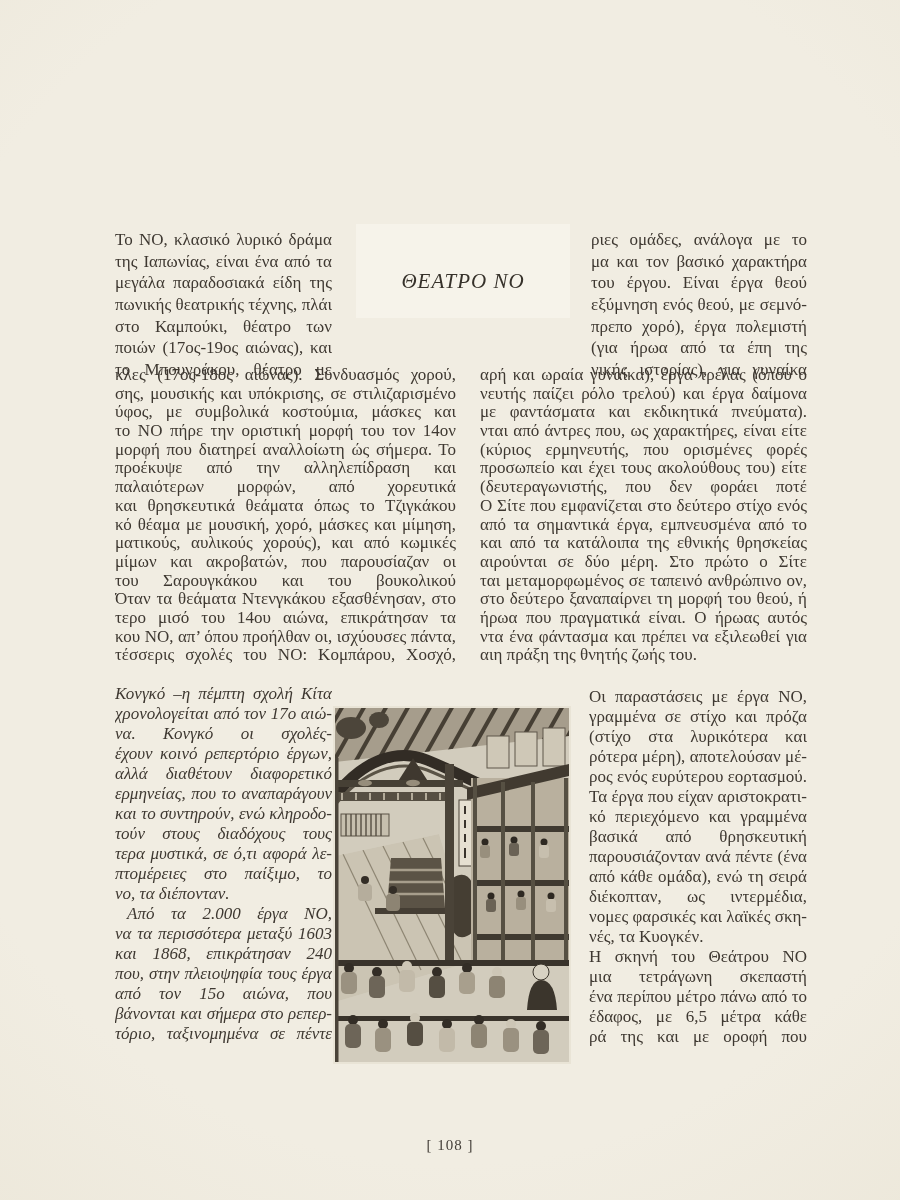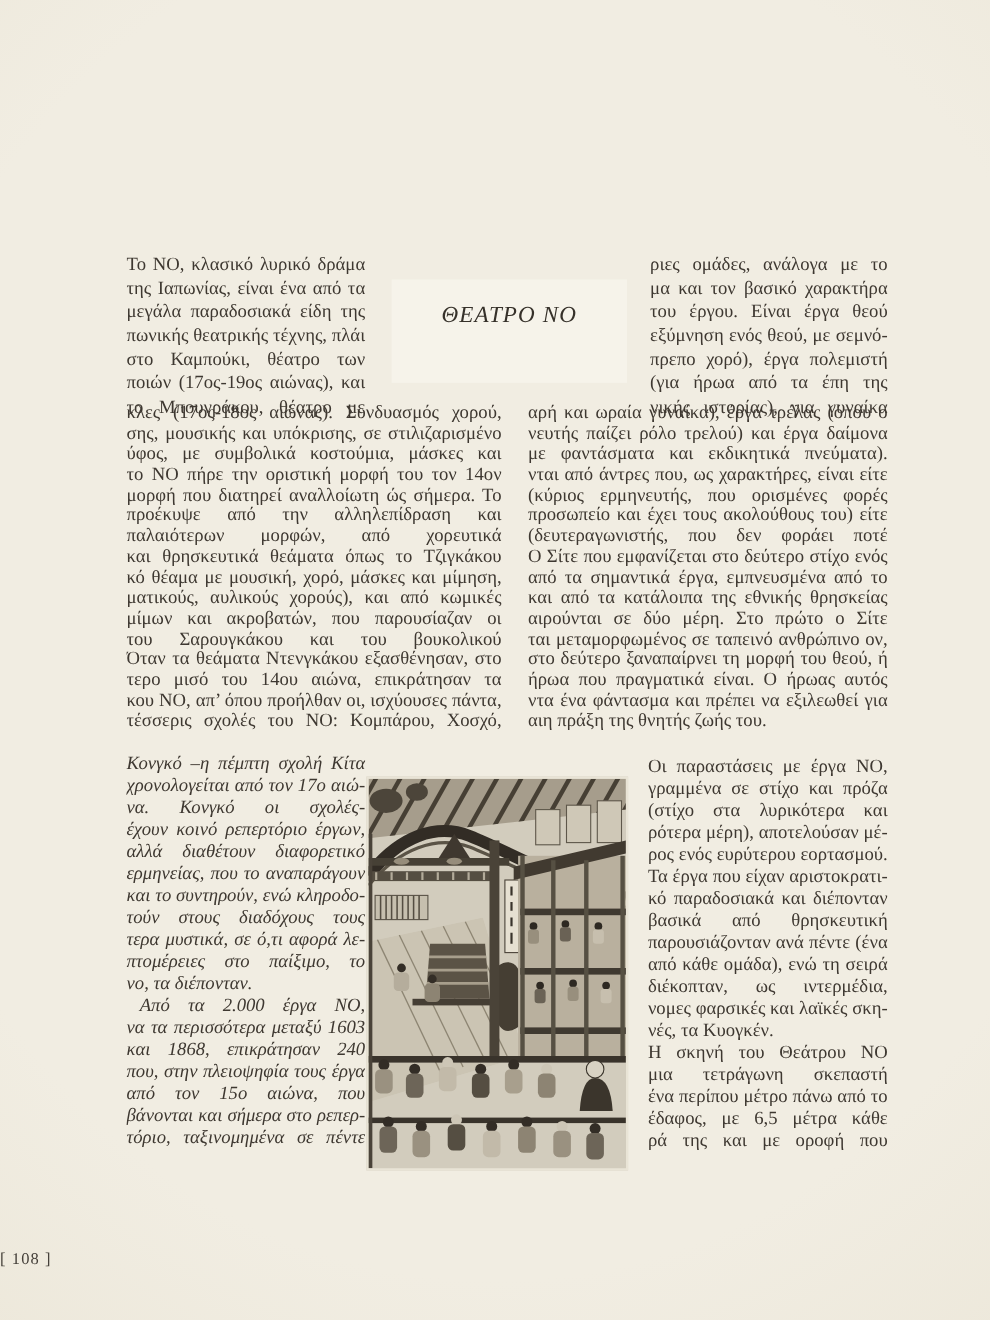--- a/index.html
+++ b/index.html
@@ -7,23 +7,23 @@
     width:900px;height:1200px;
     font-family:"Liberation Serif","DejaVu Serif",serif;
     background:#e8e2d4;
   }
   .page{
     position:relative;width:900px;height:1200px;overflow:hidden;
     background:radial-gradient(120% 100% at 50% 45%,
       #f1ede2 52%, #ece7d9 75%, #e3dccc 92%, #d8d0be 100%);
   }
   .title-box{
-    position:absolute;left:356px;top:254px;width:214px;height:94px;
+    position:absolute;left:356px;top:224px;width:214px;height:94px;
     background:rgba(250,248,241,0.55);
-    display:flex;align-items:flex-start;justify-content:center;
+    display:flex;align-items:center;justify-content:center;
   }
   .title-text{
     margin-top:20px;
     font-style:italic;font-size:21px;letter-spacing:1px;
     color:#36312a;white-space:nowrap;
   }
   .col{position:absolute;color:#3e3831;font-size:17px;}
   .col .line{
     text-align:justify;text-align-last:justify;
     overflow:hidden;white-space:normal;
@@ -40,21 +40,21 @@
   #col-left-bot   {left:115px;top:684px;width:217px;font-style:italic;}
   #col-right-bot  {left:589px;top:687px;width:218px;}
   .illustration{
     position:absolute;left:333px;top:706px;width:234px;height:354px;
     border:2px solid #e9e4d6;box-sizing:content-box;
     background:#d2ccbd;
   }
   .illustration svg{display:block;}
   .folio{
     position:absolute;left:0;top:1137px;width:900px;
-    font-size:15px;color:#45403a;letter-spacing:1px;
+    text-align:center;font-size:15px;color:#45403a;letter-spacing:1px;
   }
 </style>
 </head>
 <body>
 
 <div class="page">
 
   <div class="title-box">
     <div class="title-text">ΘΕΑΤΡΟ ΝΟ</div>
   </div>
@@ -133,21 +133,21 @@
       <div class="line">βάνονται και σήμερα στο ρεπερ-</div>
       <div class="line">τόριο, ταξινομημένα σε πέντε κύ-</div>
     </div>
   <div id="col-right-bot" class="col lh-c">
       <div class="line">Οι παραστάσεις με έργα ΝΟ,</div>
       <div class="line">γραμμένα σε στίχο και πρόζα</div>
       <div class="line">(στίχο στα λυρικότερα και σοβα-</div>
       <div class="line">ρότερα μέρη), αποτελούσαν μέ-</div>
       <div class="line">ρος ενός ευρύτερου εορτασμού.</div>
       <div class="line">Τα έργα που είχαν αριστοκρατι-</div>
-      <div class="line">κό παραδοσιακά και διέπονταν</div>
+      <div class="line">κό περιεχόμενο και γραμμένα</div>
       <div class="line">βασικά από θρησκευτική σκέψη</div>
       <div class="line">παρουσιάζονταν ανά πέντε (ένα</div>
       <div class="line">από κάθε ομάδα), ενώ τη σειρά</div>
       <div class="line">διέκοπταν, ως ιντερμέδια, αυτό-</div>
       <div class="line">νομες φαρσικές και λαϊκές σκη-</div>
       <div class="line end">νές, τα Κυογκέν.</div>
       <div class="line">Η σκηνή του Θεάτρου ΝΟ είναι</div>
       <div class="line">μια τετράγωνη σκεπαστή εξέδρα,</div>
       <div class="line">ένα περίπου μέτρο πάνω από το</div>
       <div class="line">έδαφος, με 6,5 μέτρα κάθε πλευ-</div>

